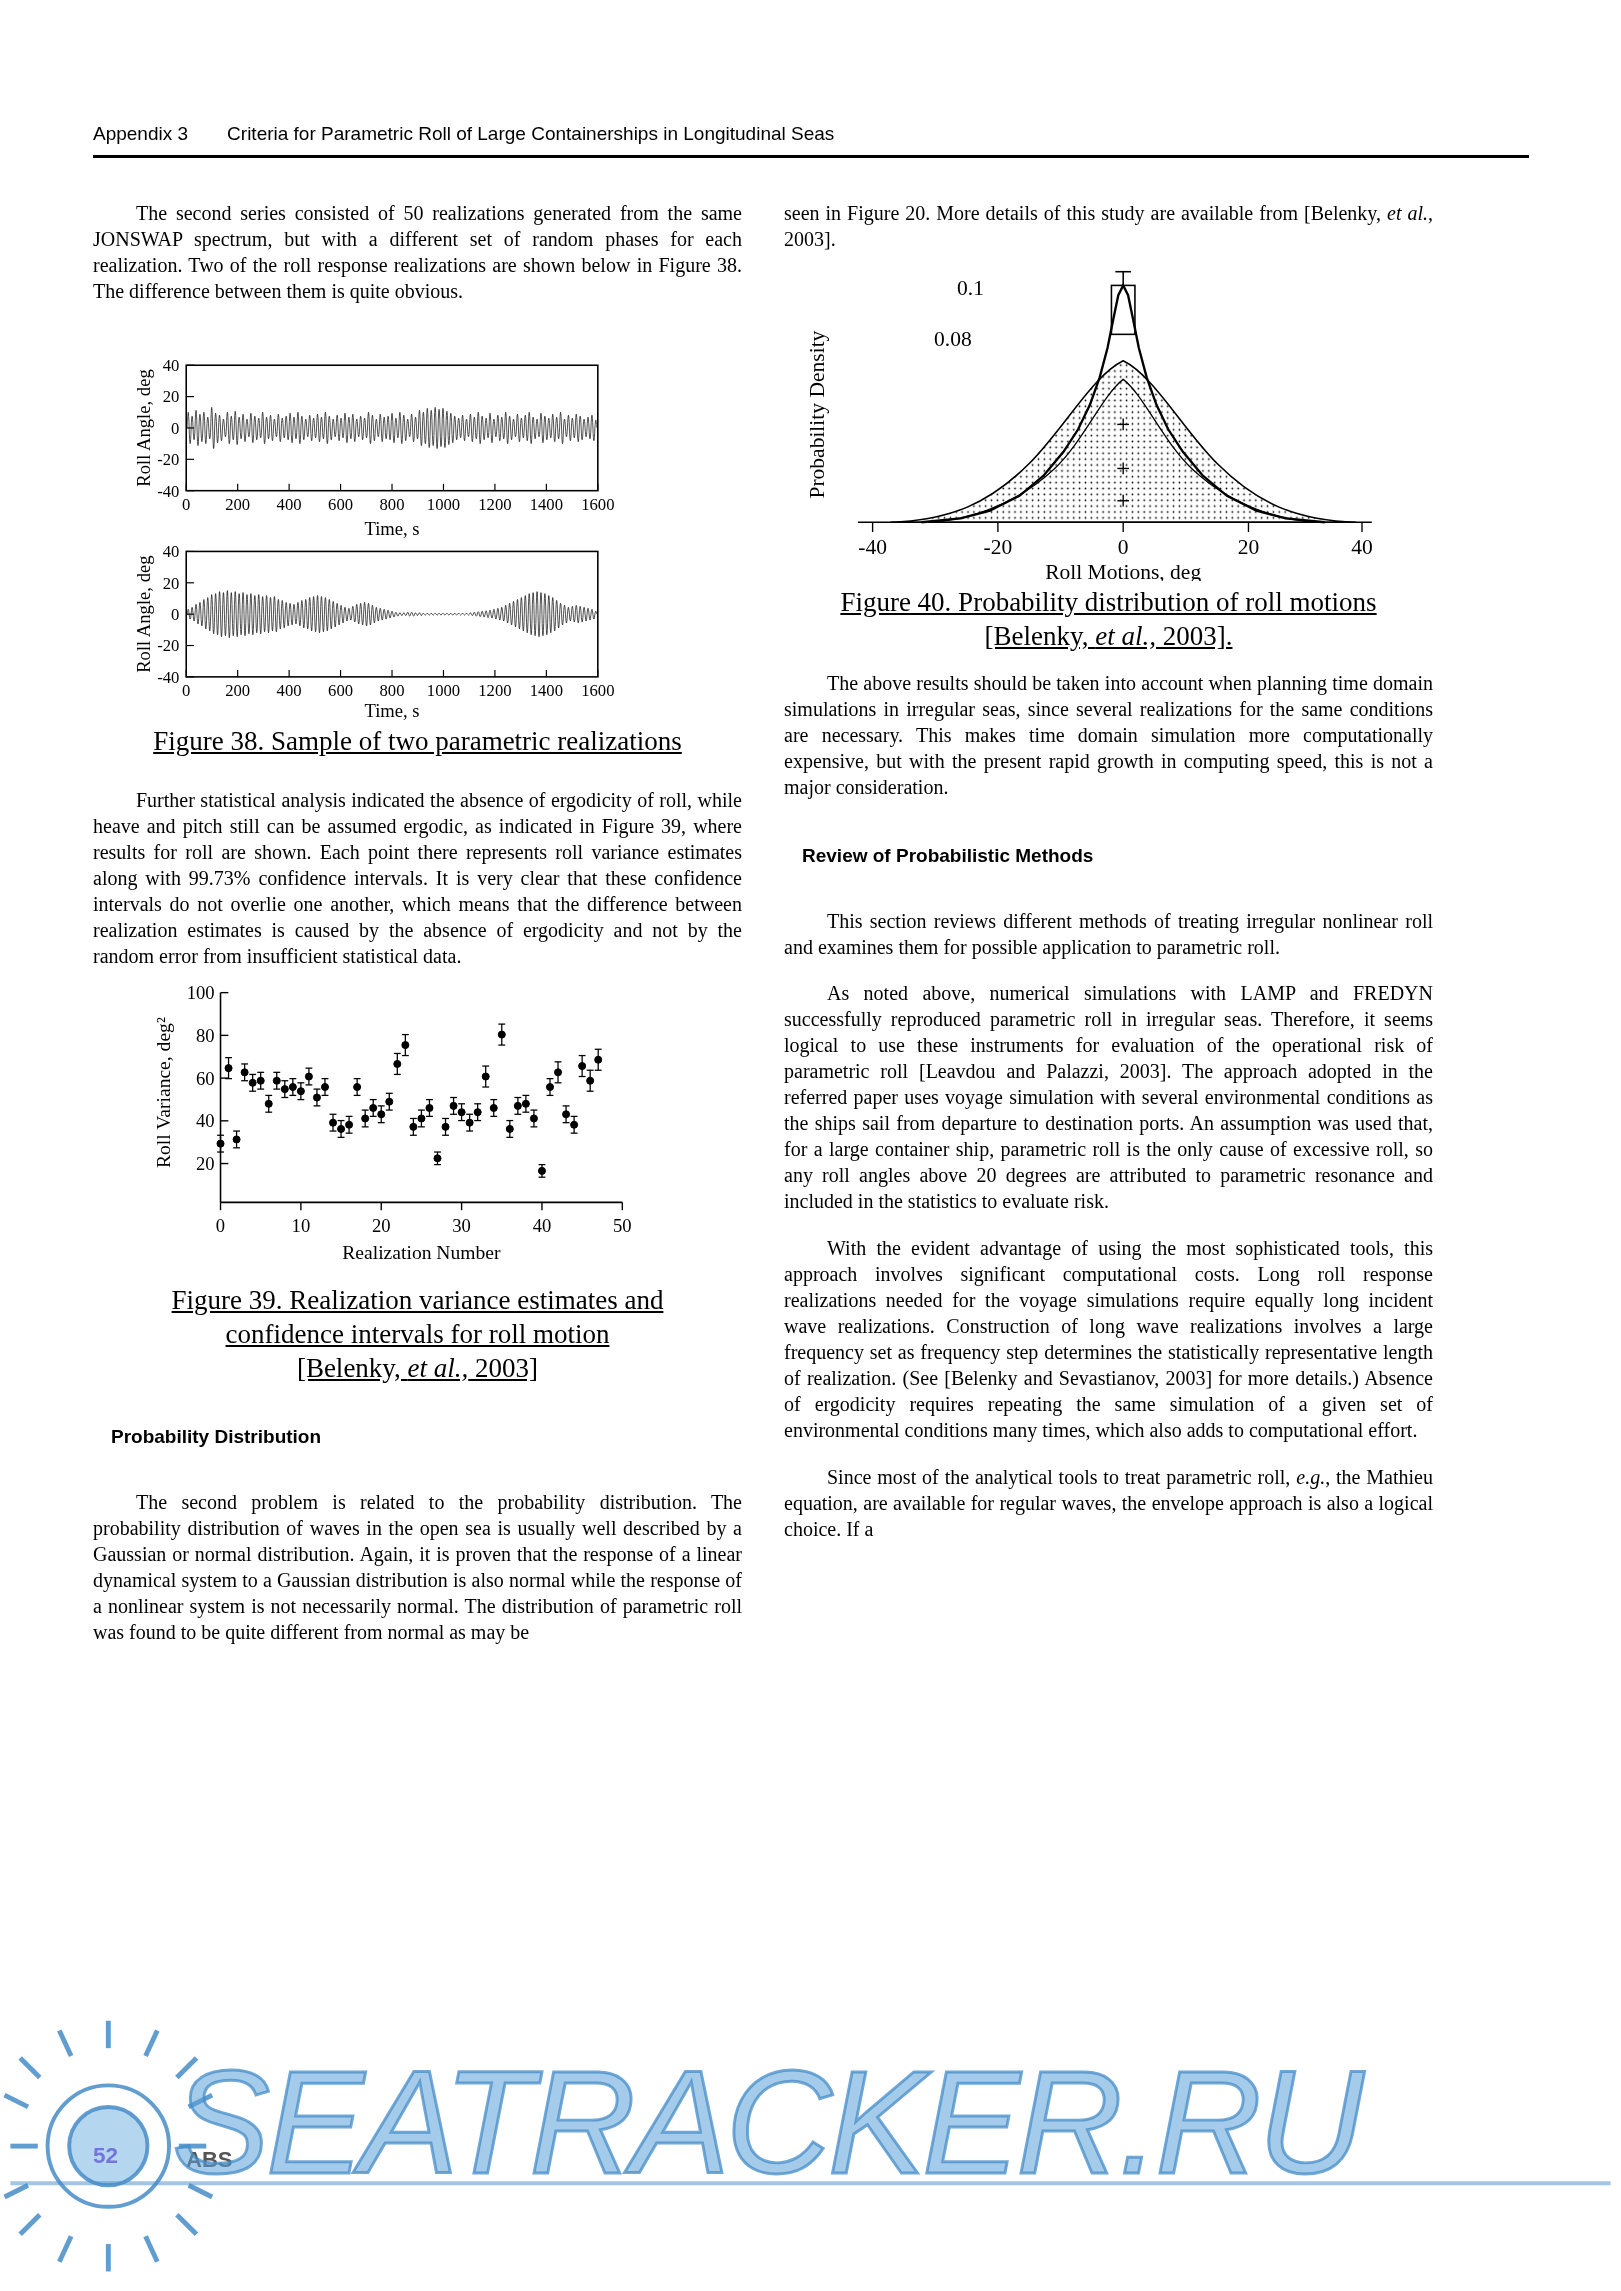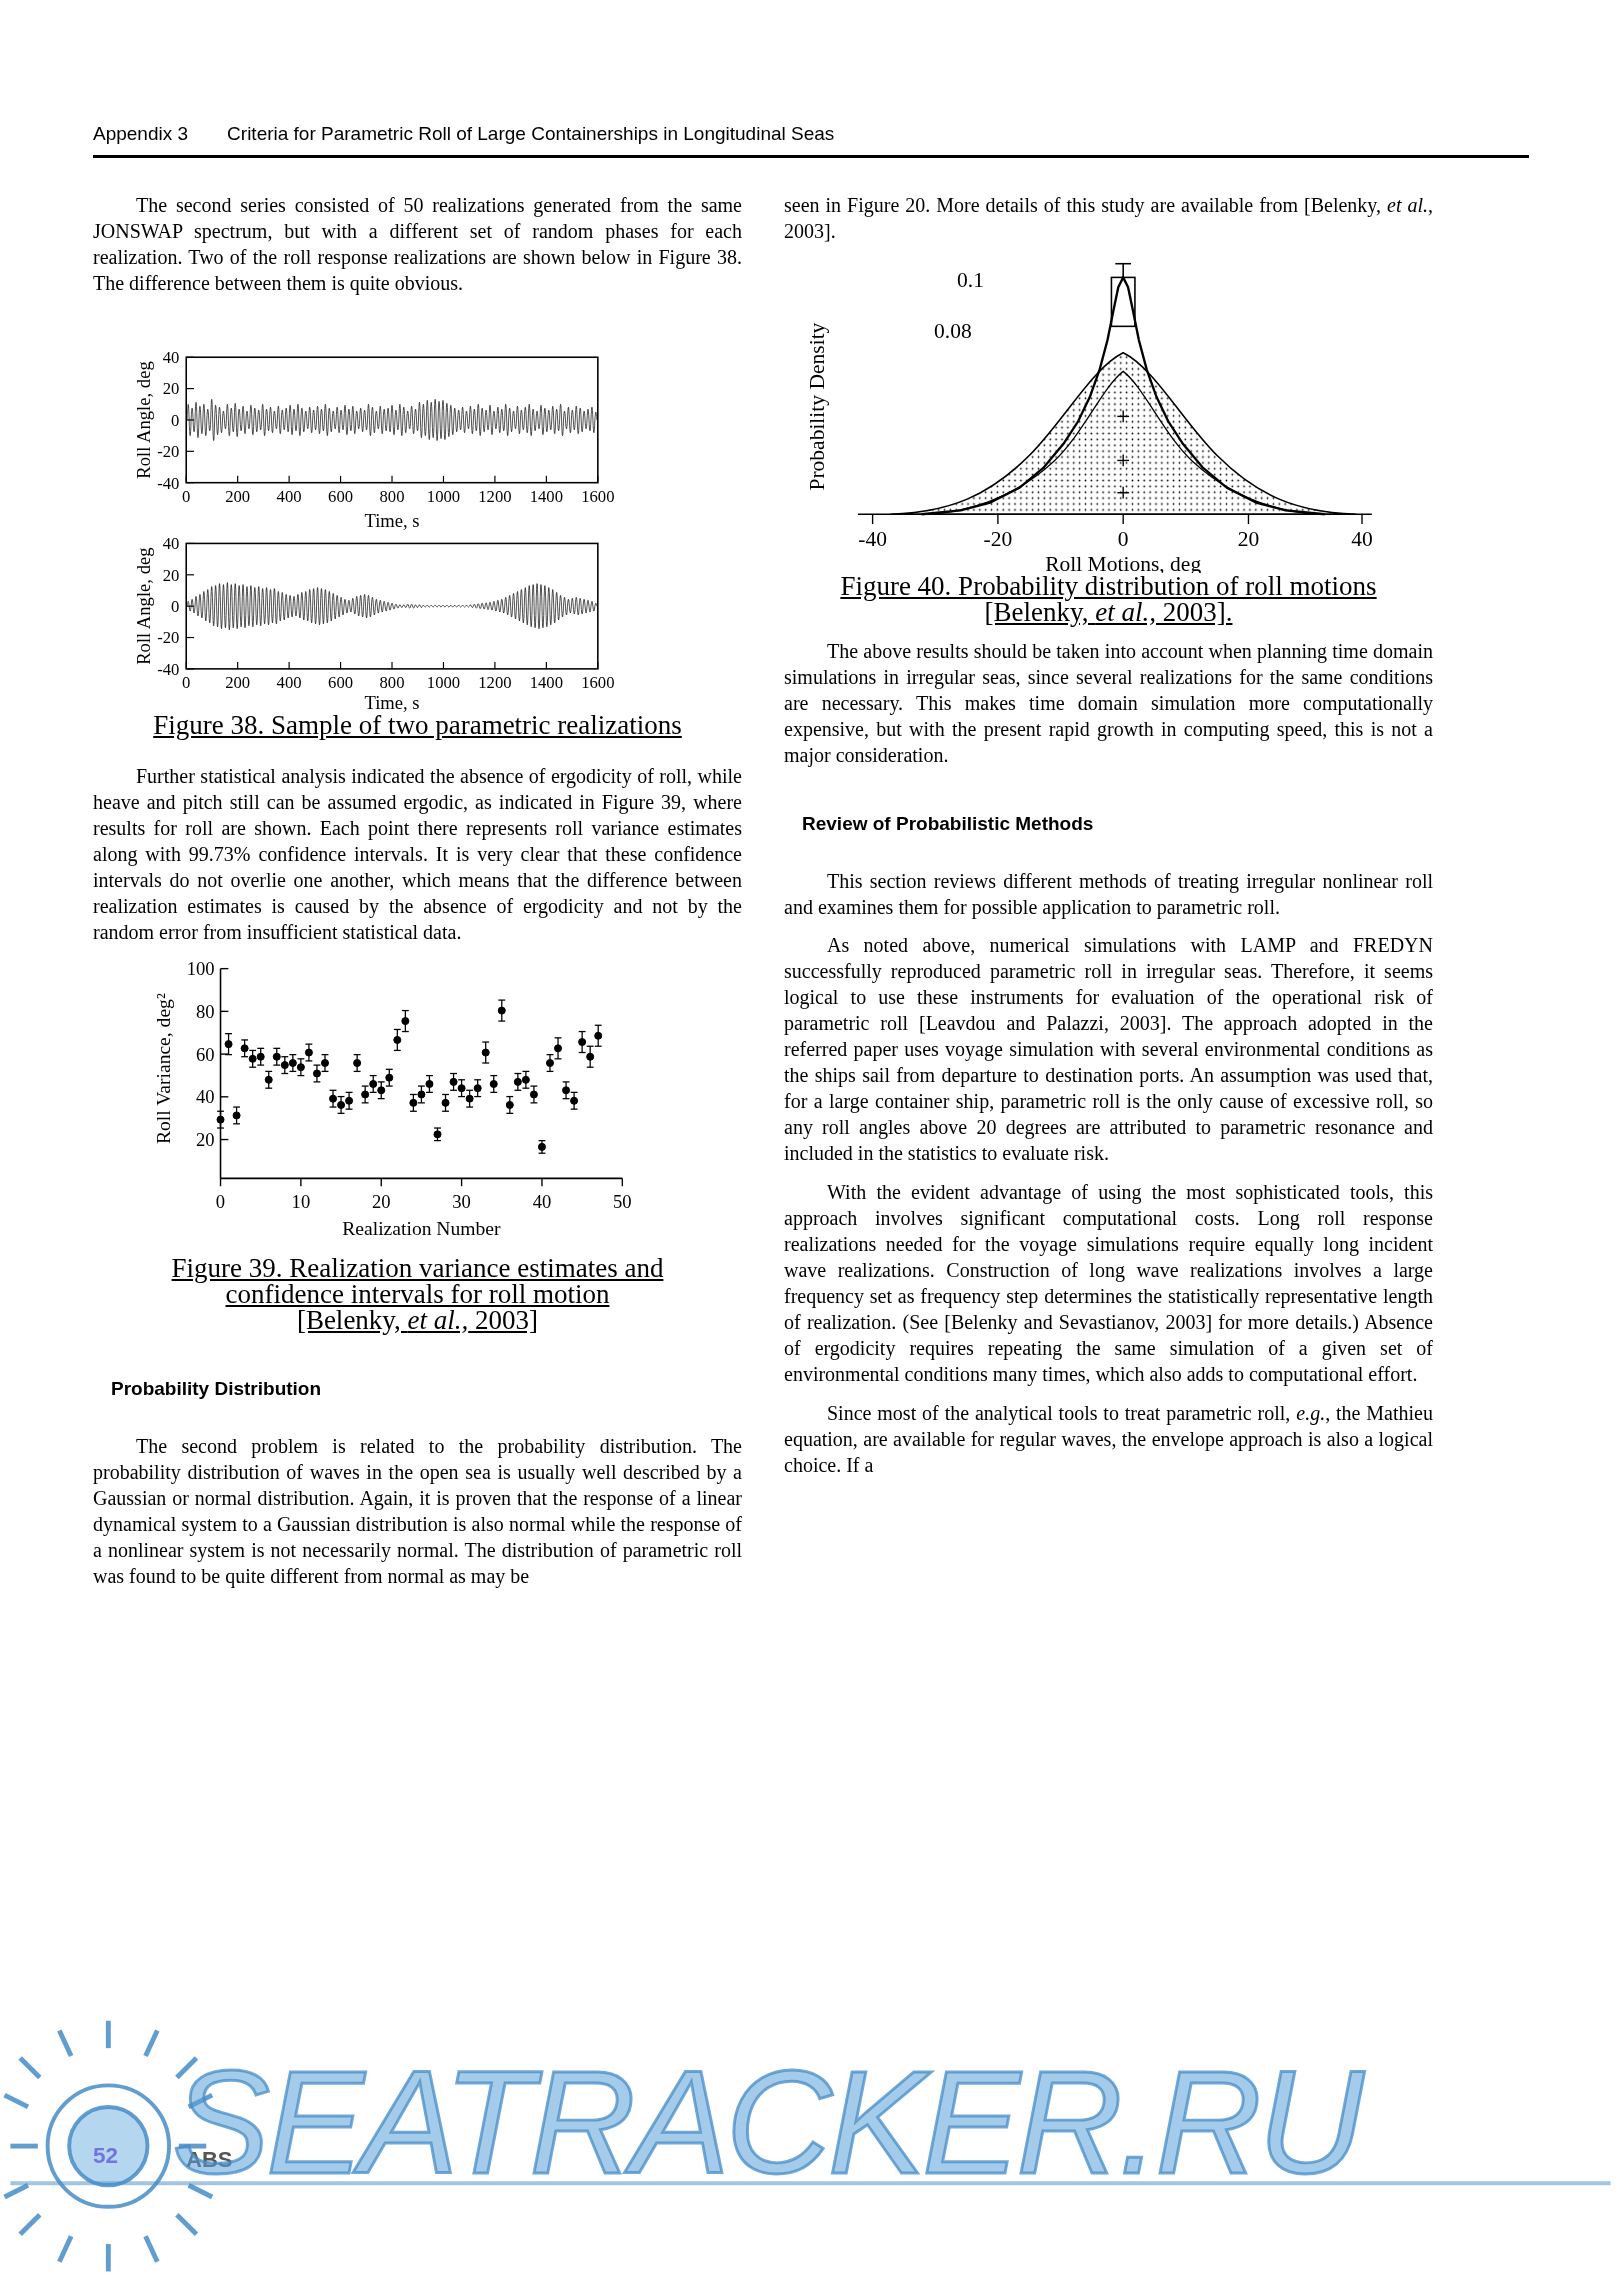--- a/index.html
+++ b/index.html
@@ -9,21 +9,21 @@
   
   .hdr{position:absolute;left:93px;top:123px;width:1436px;font-family:"Liberation Sans",sans-serif;font-weight:normal;font-size:19px;}
   .hdr .a{display:inline-block;}
   .hdr .gap{display:inline-block;width:39px;}
   .hdr-rule{position:absolute;left:93px;top:155px;width:1436px;height:2.9px;background:#000;}
 
   
   .col{position:absolute;top:192px;width:649px;font-size:20px;line-height:26px;text-align:justify;}
   .colL{left:93px;}
   .colR{left:784px;}
-  p{margin:0 0 0 0;text-indent:43px;text-align:justify;}
+  p{margin:8px 0 0 0;text-indent:43px;text-align:justify;}
   p.noind{text-indent:0;}
   .sec{font-family:Liberation Sans, sans-serif;font-weight:bold;font-size:19px;text-indent:0;margin:18px;}
   .spacer{height:25.5px;}
   .spacer-s{height:12.7px;}
   .cap{text-align:center;text-indent:0;font-size:27px;line-height:26px;text-decoration:underline;}
   .it{font-style:italic;}
 
   
   .fig38{position:relative;width:649px;height:392px;margin-top:23.5px;}
 

